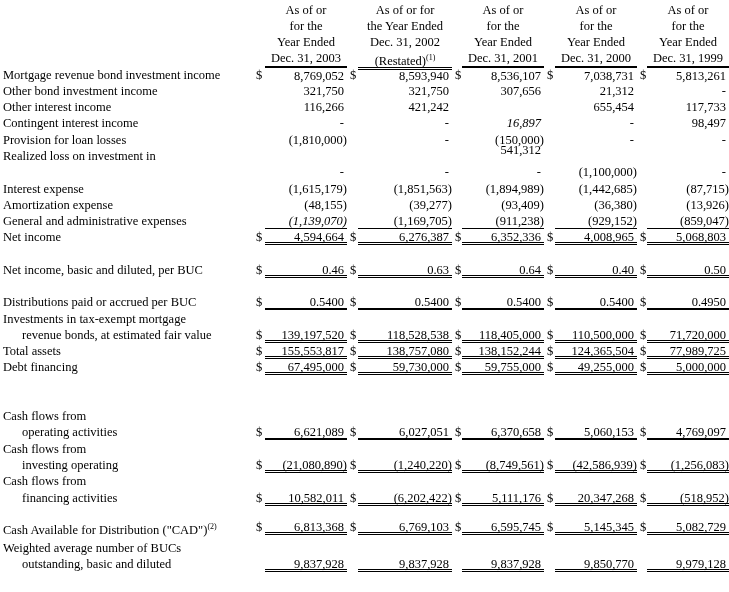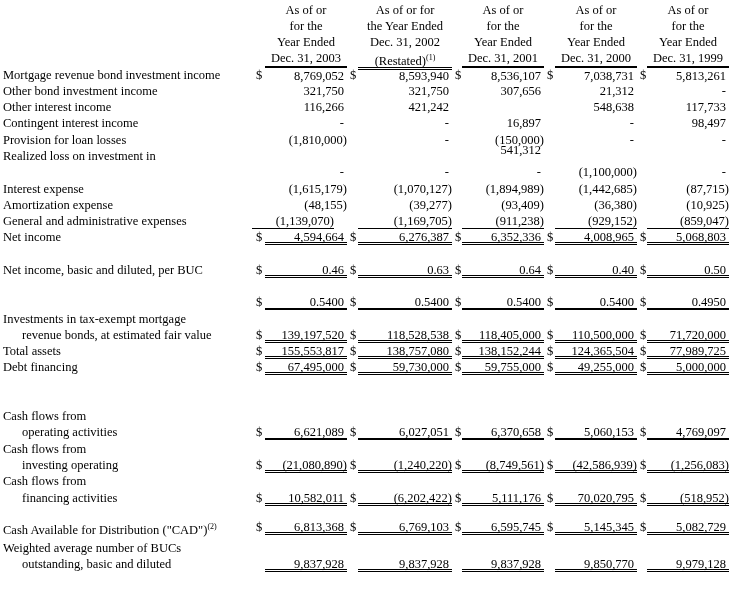--- a/index.html
+++ b/index.html
@@ -74,28 +74,28 @@
       <div class="val" style="left: 358px; width: 94px; height: 16px;">321,750</div>
       <div class="val" style="left: 462px; width: 82px; height: 16px;">307,656</div>
       <div class="val" style="left: 555px; width: 82px; height: 16px;">21,312</div>
       <div class="val" style="left: 647px; width: 82px; height: 16px;">-</div>
     </div>
     <div class="row" style="top: 99px;">
       <div class="lbl"><span>Other interest income</span></div>
       <div class="val" style="left: 265px; width: 82px; height: 16px;">116,266</div>
       <div class="val" style="left: 358px; width: 94px; height: 16px;">421,242</div>
       <div class="val" style="left: 462px; width: 82px; height: 16px; margin-top: 43px;">541,312</div>
-      <div class="val" style="left: 555px; width: 82px; height: 16px;">548,638</div>
+      <div class="val" style="left: 555px; width: 82px; height: 16px;">655,454</div>
       <div class="val" style="left: 647px; width: 82px; height: 16px;">117,733</div>
     </div>
     <div class="row" style="top: 115px;">
       <div class="lbl"><span>Contingent interest income</span></div>
       <div class="val" style="left: 265px; width: 82px; height: 16px;">-</div>
       <div class="val" style="left: 358px; width: 94px; height: 16px;">-</div>
-      <div class="val" style="left: 462px; width: 82px; height: 16px;">16,897</div>
+      <div class="val" style="left: 462px; width: 82px; height: 16px; font-style: italic;">16,897</div>
       <div class="val" style="left: 555px; width: 82px; height: 16px;">-</div>
       <div class="val" style="left: 647px; width: 82px; height: 16px;">98,497</div>
     </div>
     <div class="row" style="top: 132px;">
       <div class="lbl"><span>Provision for loan losses</span></div>
       <div class="val paren" style="left: 265px; width: 82px; height: 16px;">(1,810,000)</div>
       <div class="val" style="left: 358px; width: 94px; height: 16px;">-</div>
       <div class="val paren" style="left: 462px; width: 82px; height: 16px;">(150,000)</div>
       <div class="val" style="left: 555px; width: 82px; height: 16px;">-</div>
       <div class="val" style="left: 647px; width: 82px; height: 16px;">-</div>
@@ -111,36 +111,36 @@
     <div class="row" style="top: 164px;">
       <div class="val" style="left: 265px; width: 82px; height: 16px;">-</div>
       <div class="val" style="left: 358px; width: 94px; height: 16px;">-</div>
       <div class="val" style="left: 462px; width: 82px; height: 16px;">-</div>
       <div class="val paren" style="left: 555px; width: 82px; height: 16px;">(1,100,000)</div>
       <div class="val" style="left: 647px; width: 82px; height: 16px;">-</div>
     </div>
     <div class="row" style="top: 181px;">
       <div class="lbl"><span>Interest expense</span></div>
       <div class="val paren" style="left: 265px; width: 82px; height: 16px;">(1,615,179)</div>
-      <div class="val paren" style="left: 358px; width: 94px; height: 16px;">(1,070,127)</div>
+      <div class="val paren" style="left: 358px; width: 94px; height: 16px;">(1,851,563)</div>
       <div class="val paren" style="left: 462px; width: 82px; height: 16px;">(1,894,989)</div>
       <div class="val paren" style="left: 555px; width: 82px; height: 16px;">(1,442,685)</div>
       <div class="val paren" style="left: 647px; width: 82px; height: 16px;">(87,715)</div>
     </div>
     <div class="row" style="top: 197px;">
       <div class="lbl"><span>Amortization expense</span></div>
       <div class="val paren" style="left: 265px; width: 82px; height: 16px;">(48,155)</div>
       <div class="val paren" style="left: 358px; width: 94px; height: 16px;">(39,277)</div>
       <div class="val paren" style="left: 462px; width: 82px; height: 16px;">(93,409)</div>
       <div class="val paren" style="left: 555px; width: 82px; height: 16px;">(36,380)</div>
-      <div class="val paren" style="left: 647px; width: 82px; height: 16px;">(10,925)</div>
+      <div class="val paren" style="left: 647px; width: 82px; height: 16px;">(13,926)</div>
     </div>
     <div class="row" style="top: 213px;">
       <div class="lbl"><span>General and administrative expenses</span></div>
-      <div class="val paren single-bot" style="left: 252px; width: 82px; height: 16px;">(1,139,070)</div>
+      <div class="val paren single-bot" style="left: 265px; width: 82px; height: 16px; font-style: italic;">(1,139,070)</div>
       <div class="val paren single-bot" style="left: 358px; width: 94px; height: 16px;">(1,169,705)</div>
       <div class="val paren single-bot" style="left: 462px; width: 82px; height: 16px;">(911,238)</div>
       <div class="val paren single-bot" style="left: 555px; width: 82px; height: 16px;">(929,152)</div>
       <div class="val paren single-bot" style="left: 647px; width: 82px; height: 16px;">(859,047)</div>
     </div>
     <div class="row" style="top: 229px;">
       <div class="lbl"><span>Net income</span></div>
       <div class="dol" style="left: 256px;">$</div>
       <div class="val dbl-bot" style="left: 265px; width: 82px; height: 16px;">4,594,664</div>
       <div class="dol" style="left: 350px;">$</div>
@@ -159,20 +159,21 @@
       <div class="dol" style="left: 350px;">$</div>
       <div class="val dbl-bot" style="left: 358px; width: 94px; height: 16px;">0.63</div>
       <div class="dol" style="left: 455px;">$</div>
       <div class="val dbl-bot" style="left: 462px; width: 82px; height: 16px;">0.64</div>
       <div class="dol" style="left: 547px;">$</div>
       <div class="val dbl-bot" style="left: 555px; width: 82px; height: 16px;">0.40</div>
       <div class="dol" style="left: 640px;">$</div>
       <div class="val dbl-bot" style="left: 647px; width: 82px; height: 16px;">0.50</div>
     </div>
     <div class="row" style="top: 294px;">
+      <div class="lbl"><span>Distributions paid or accrued per BUC</span></div>
       <div class="dol" style="left: 256px;">$</div>
       <div class="val thick-bot" style="left: 265px; width: 82px; height: 16px;">0.5400</div>
       <div class="dol" style="left: 350px;">$</div>
       <div class="val thick-bot" style="left: 358px; width: 94px; height: 16px;">0.5400</div>
       <div class="dol" style="left: 455px;">$</div>
       <div class="val thick-bot" style="left: 462px; width: 82px; height: 16px;">0.5400</div>
       <div class="dol" style="left: 547px;">$</div>
       <div class="val thick-bot" style="left: 555px; width: 82px; height: 16px;">0.5400</div>
       <div class="dol" style="left: 640px;">$</div>
       <div class="val thick-bot" style="left: 647px; width: 82px; height: 16px;">0.4950</div>
@@ -276,21 +277,21 @@
     </div>
     <div class="row" style="top: 490px;">
       <div class="lbl ind"><span>financing activities</span></div>
       <div class="dol" style="left: 256px;">$</div>
       <div class="val dbl-bot" style="left: 265px; width: 82px; height: 16px;">10,582,011</div>
       <div class="dol" style="left: 350px;">$</div>
       <div class="val paren dbl-bot" style="left: 358px; width: 94px; height: 16px;">(6,202,422)</div>
       <div class="dol" style="left: 455px;">$</div>
       <div class="val dbl-bot" style="left: 462px; width: 82px; height: 16px;">5,111,176</div>
       <div class="dol" style="left: 547px;">$</div>
-      <div class="val dbl-bot" style="left: 555px; width: 82px; height: 16px;">70,020,795</div>
+      <div class="val dbl-bot" style="left: 555px; width: 82px; height: 16px;">20,347,268</div>
       <div class="dol" style="left: 640px;">$</div>
       <div class="val paren dbl-bot" style="left: 647px; width: 82px; height: 16px;">(518,952)</div>
     </div>
     <div class="row" style="top: 519px;">
       <div class="lbl"><span>Cash Available for Distribution ("CAD")</span><sup>(2)</sup></div>
       <div class="dol" style="left: 256px;">$</div>
       <div class="val dbl-bot" style="left: 265px; width: 82px; height: 16px;">6,813,368</div>
       <div class="dol" style="left: 350px;">$</div>
       <div class="val dbl-bot" style="left: 358px; width: 94px; height: 16px;">6,769,103</div>
       <div class="dol" style="left: 455px;">$</div>

